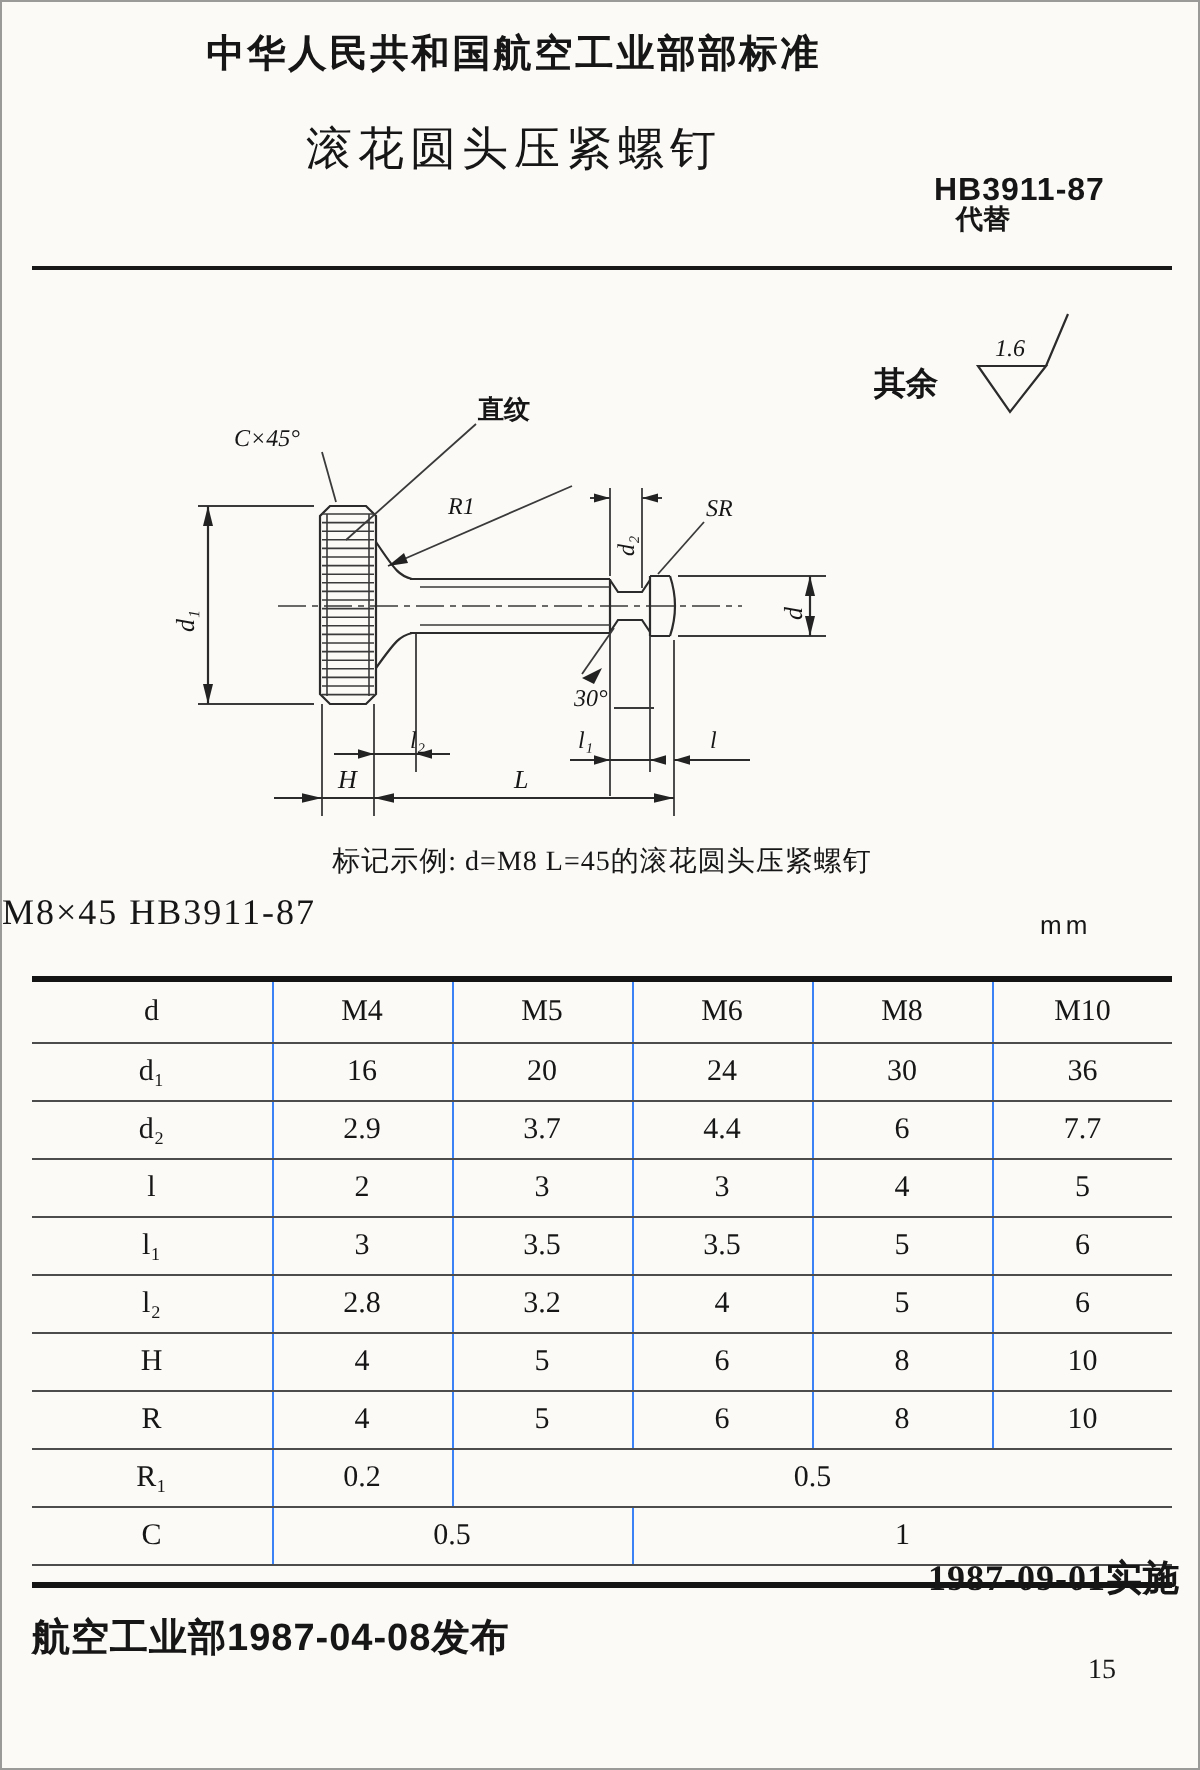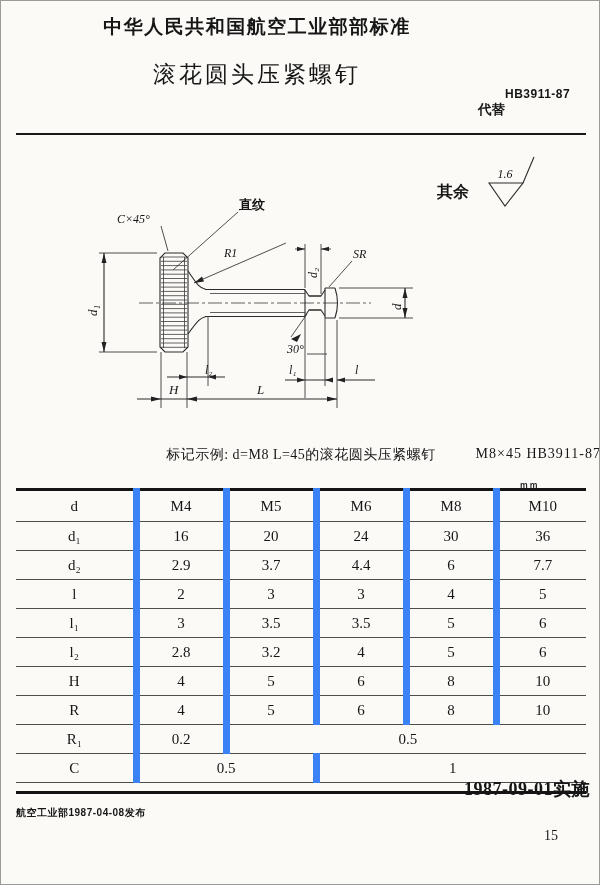--- a/index.html
+++ b/index.html
@@ -6,41 +6,41 @@
   .page{
     position:relative;width:600px;height:885px;margin:0 auto;
     background:#fbfaf7;border:1px solid #9a9a98;box-sizing:border-box;
     font-family:"Liberation Sans",sans-serif;color:#161616;overflow:hidden;
   }
   .abs{position:absolute;}
   .org-line{top:13px;left:0;width:512px;text-align:center;
     font-size:19px;font-weight:700;letter-spacing:1.5px;}
   .doc-title{top:58px;left:0;width:512px;text-align:center;
     font-size:23px;font-weight:400;letter-spacing:3px;}
-  .std-no{top:86px;left:504px;font-size:12px;font-weight:700;letter-spacing:.5px;}
+  .std-no{top:86px;left:466px;font-size:16px;font-weight:700;letter-spacing:.5px;}
   .replaces{top:100px;left:477px;font-size:13.5px;font-weight:700;text-align:center;}
   .rule-top{top:132px;left:15px;width:570px;height:2px;background:#181818;}
   .drawing{top:145px;left:80px;}
   .desig1{top:421px;left:0;width:600px;text-align:center;font-size:14px;
-    font-family:"Liberation Serif",serif;letter-spacing:.5px;margin-top:24px;}
-  .desig2{top:445px;left:0;width:600px;text-align:right;font-size:14px;
+    font-family:"Liberation Serif",serif;letter-spacing:.5px;}
+  .desig2{top:445px;left:0;width:600px;text-align:left;font-size:18px;
     font-family:"Liberation Serif",serif;letter-spacing:1px;}
-  .unit{top:478px;left:519px;font-size:13px;font-family:Liberation Mono, monospace;letter-spacing:2px;}
+  .unit{top:454px;left:519px;font-size:13px;font-family:Liberation Sans, sans-serif;letter-spacing:2px;}
   .tbl-wrap{top:487px;left:15px;width:570px;}
   table.dims{border-collapse:collapse;table-layout:fixed;width:570px;
     font-family:"Liberation Serif",serif;font-size:15px;
     border-top:3px solid #141414;}
   table.dims th,table.dims td{
     font-weight:400;text-align:center;vertical-align:middle;padding:0;
     border-bottom:1px solid #4c4c4c;}
   table.dims th{height:30px;}
   table.dims td{height:28px;}
-  table.dims .vline{border-left:7px solid #3b82f6;}
+  table.dims .vline{border-left:1px solid #3b82f6;}
   .rule-bottom{top:790px;left:15px;width:570px;height:3px;background:#141414;}
-  .foot-left{top:805px;left:15px;font-size:10px;font-weight:700;letter-spacing:.5px;}
+  .foot-left{top:805px;left:15px;font-size:19px;font-weight:700;letter-spacing:.5px;}
   .foot-right{top:776px;right:9px;font-size:18px;font-weight:700;letter-spacing:.5px;font-family:Liberation Serif, serif;}
   .page-num{top:827px;left:543px;font-size:14px;font-family:"Liberation Serif",serif;}
   svg .ln{stroke:#2b2b2b;stroke-width:1.1;fill:none;}
   svg .thin{stroke:#3a3a3a;stroke-width:.8;fill:none;}
   svg .ext{stroke:#3a3a3a;stroke-width:.9;fill:none;}
   svg .arr{fill:#222;stroke:none;}
   svg text{fill:#161616;}
   svg .dimlbl{font-family:"Liberation Serif",serif;font-style:italic;font-size:13px;}
   svg .dimlbl-s{font-family:"Liberation Serif",serif;font-style:italic;font-size:12px;}
   svg .cjk{font-family:"Liberation Sans",sans-serif;font-size:13px;font-weight:600;}

